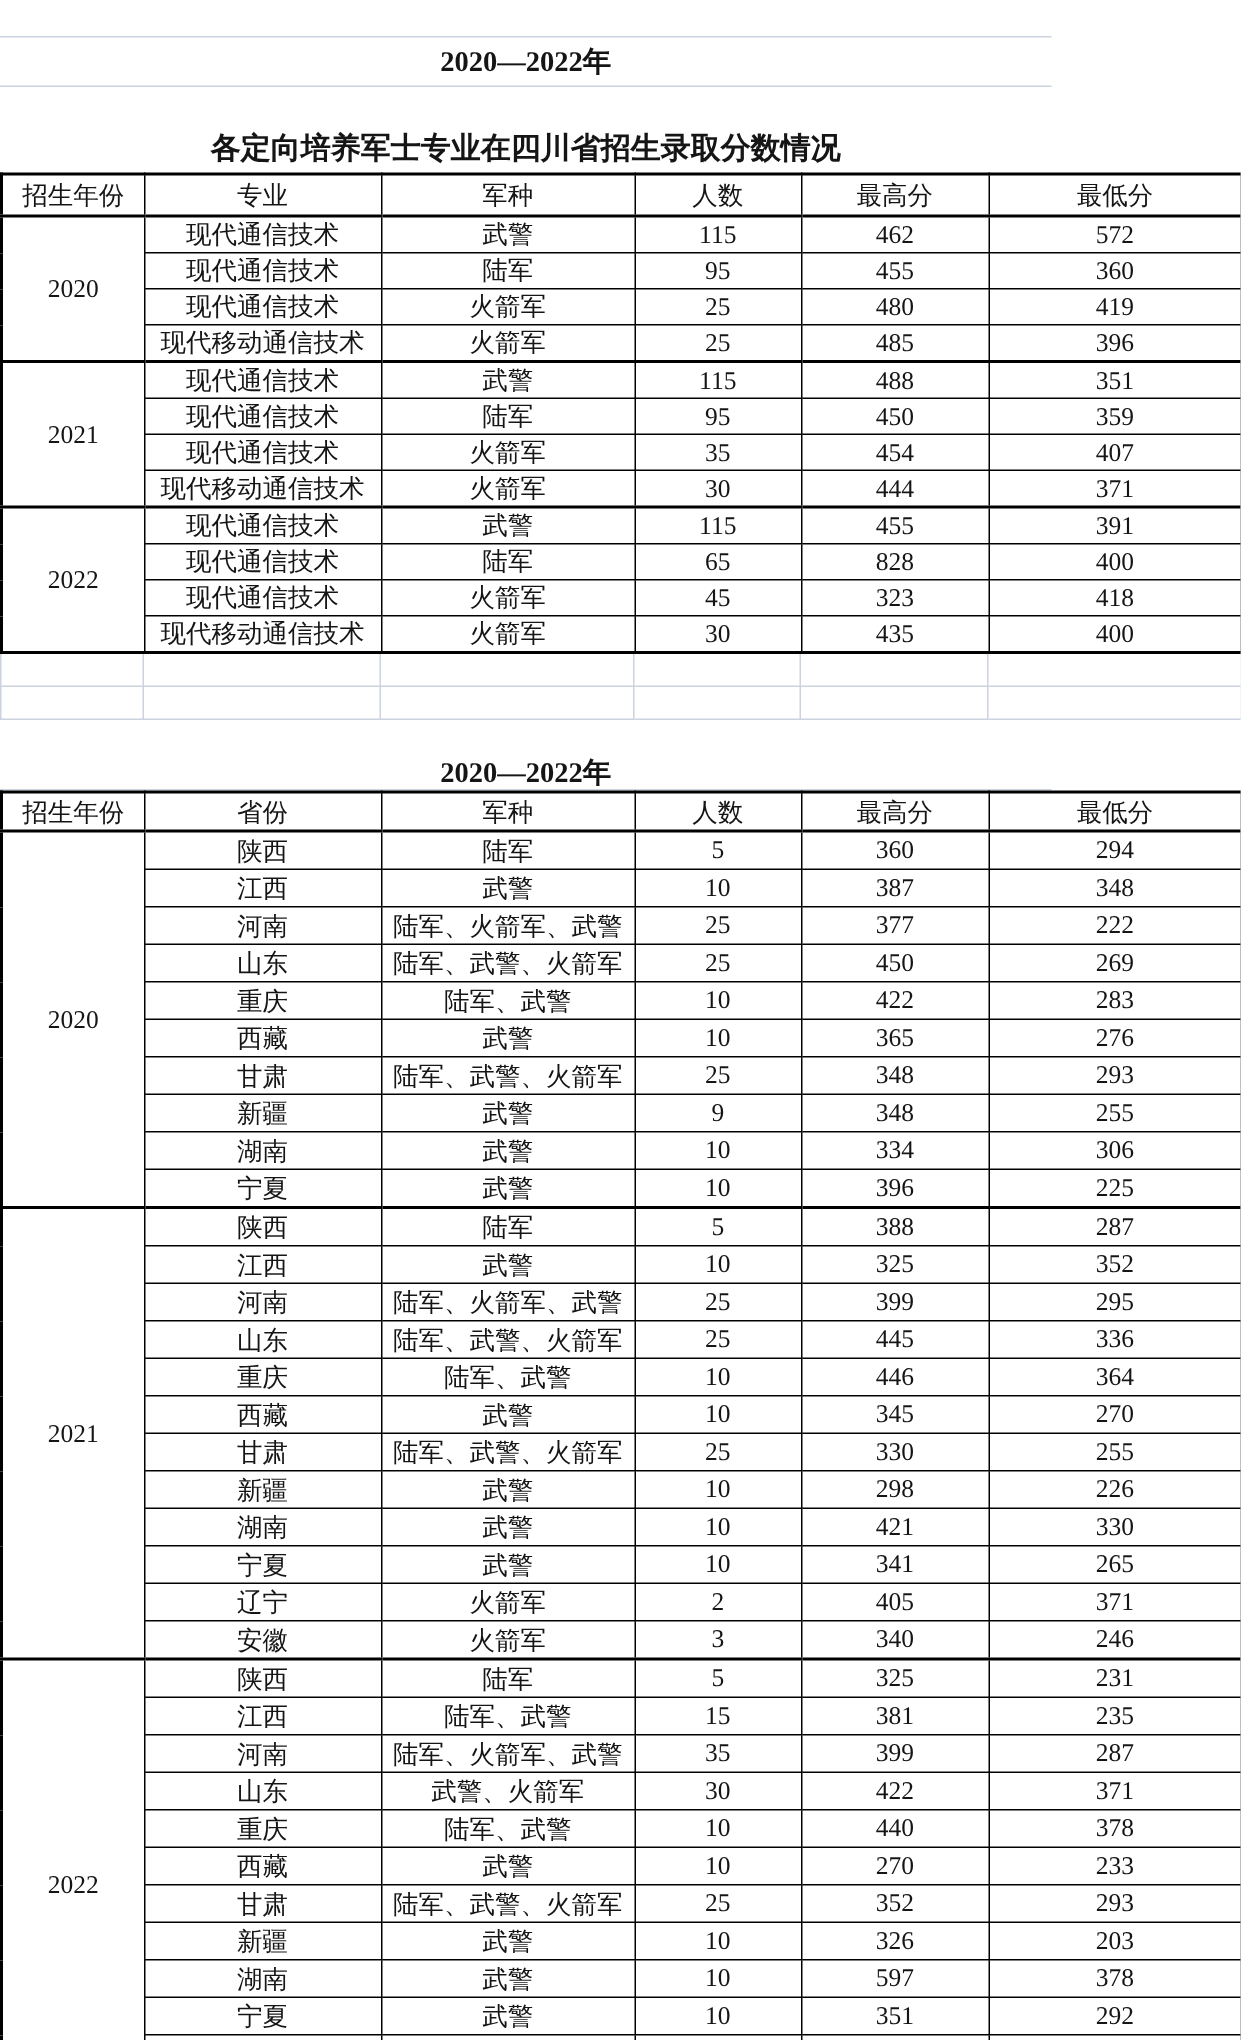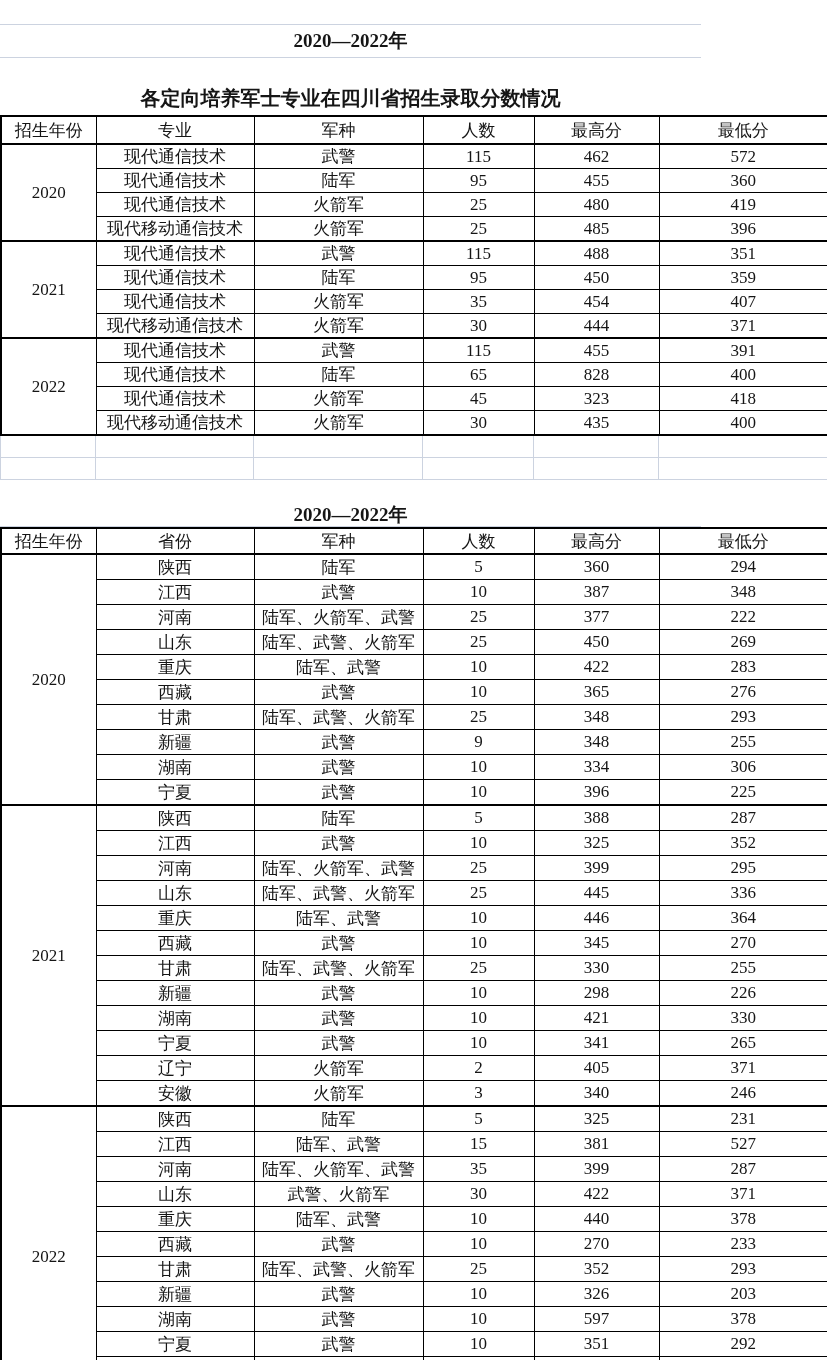--- a/index.html
+++ b/index.html
@@ -398,21 +398,21 @@
           <td>陆军</td>
           <td>5</td>
           <td>325</td>
           <td>231</td>
         </tr>
         <tr>
           <td>江西</td>
           <td>陆军、武警</td>
           <td>15</td>
           <td>381</td>
-          <td>527</td>
+          <td>235</td>
         </tr>
         <tr>
           <td>河南</td>
           <td>陆军、火箭军、武警</td>
           <td>35</td>
           <td>399</td>
           <td>287</td>
         </tr>
         <tr>
           <td>山东</td>

